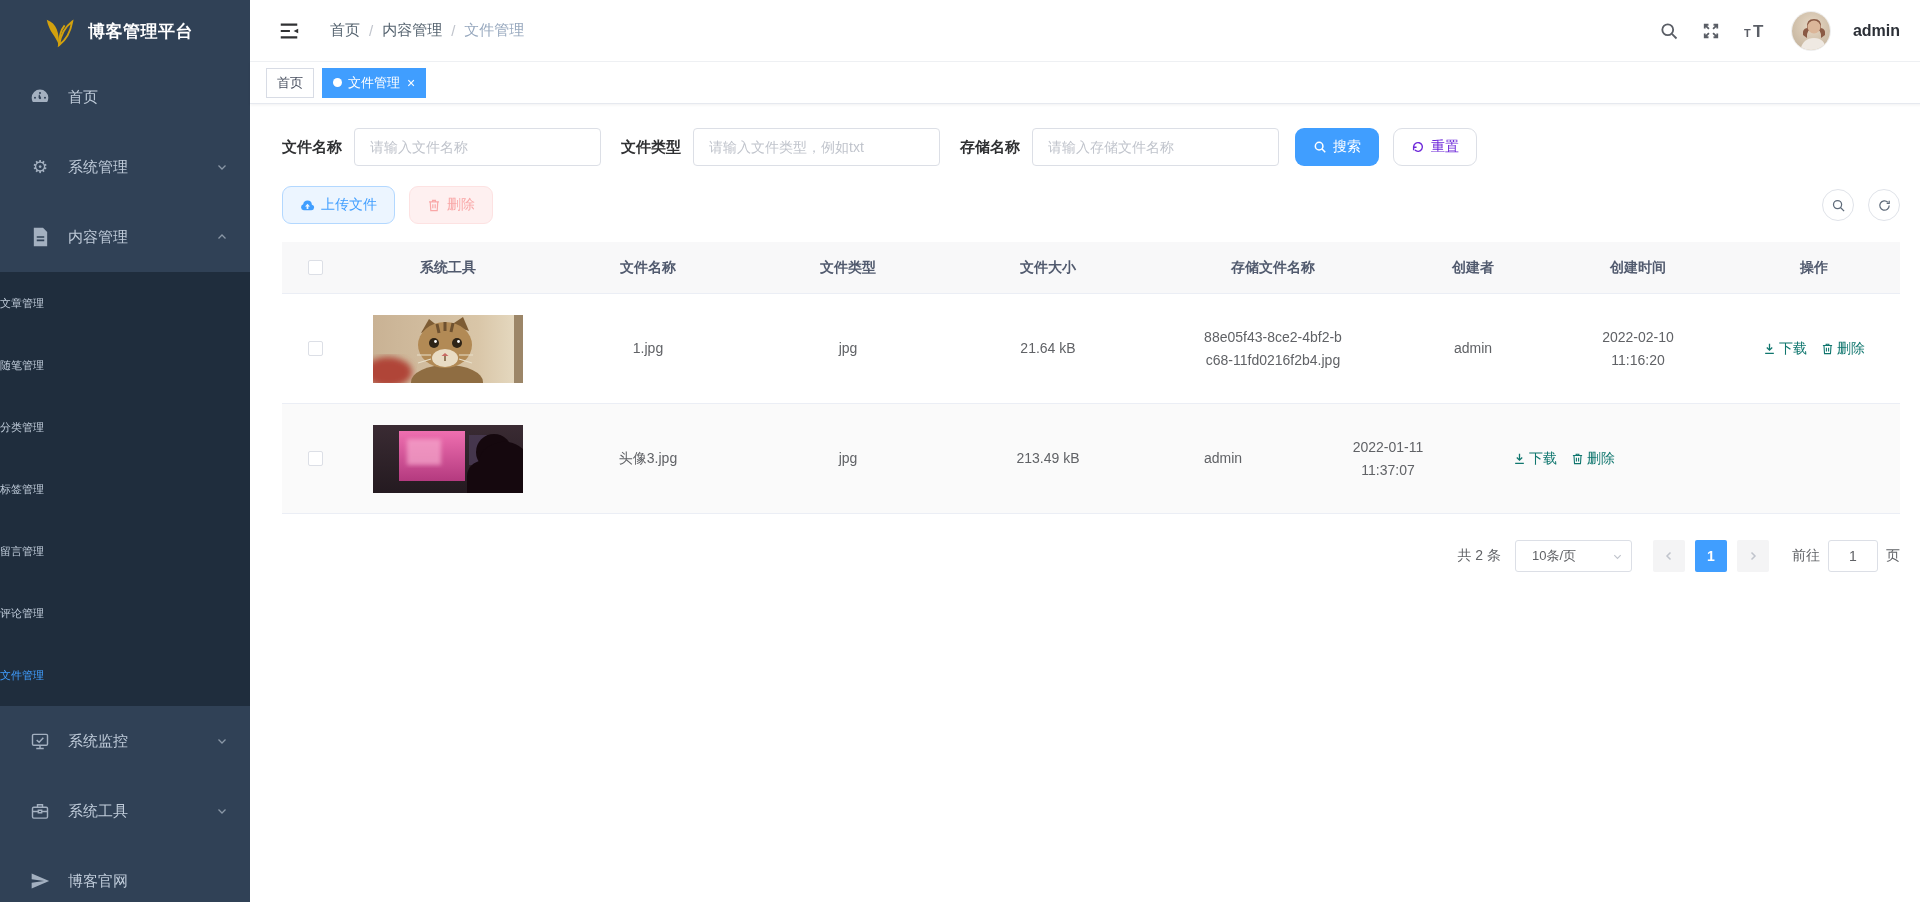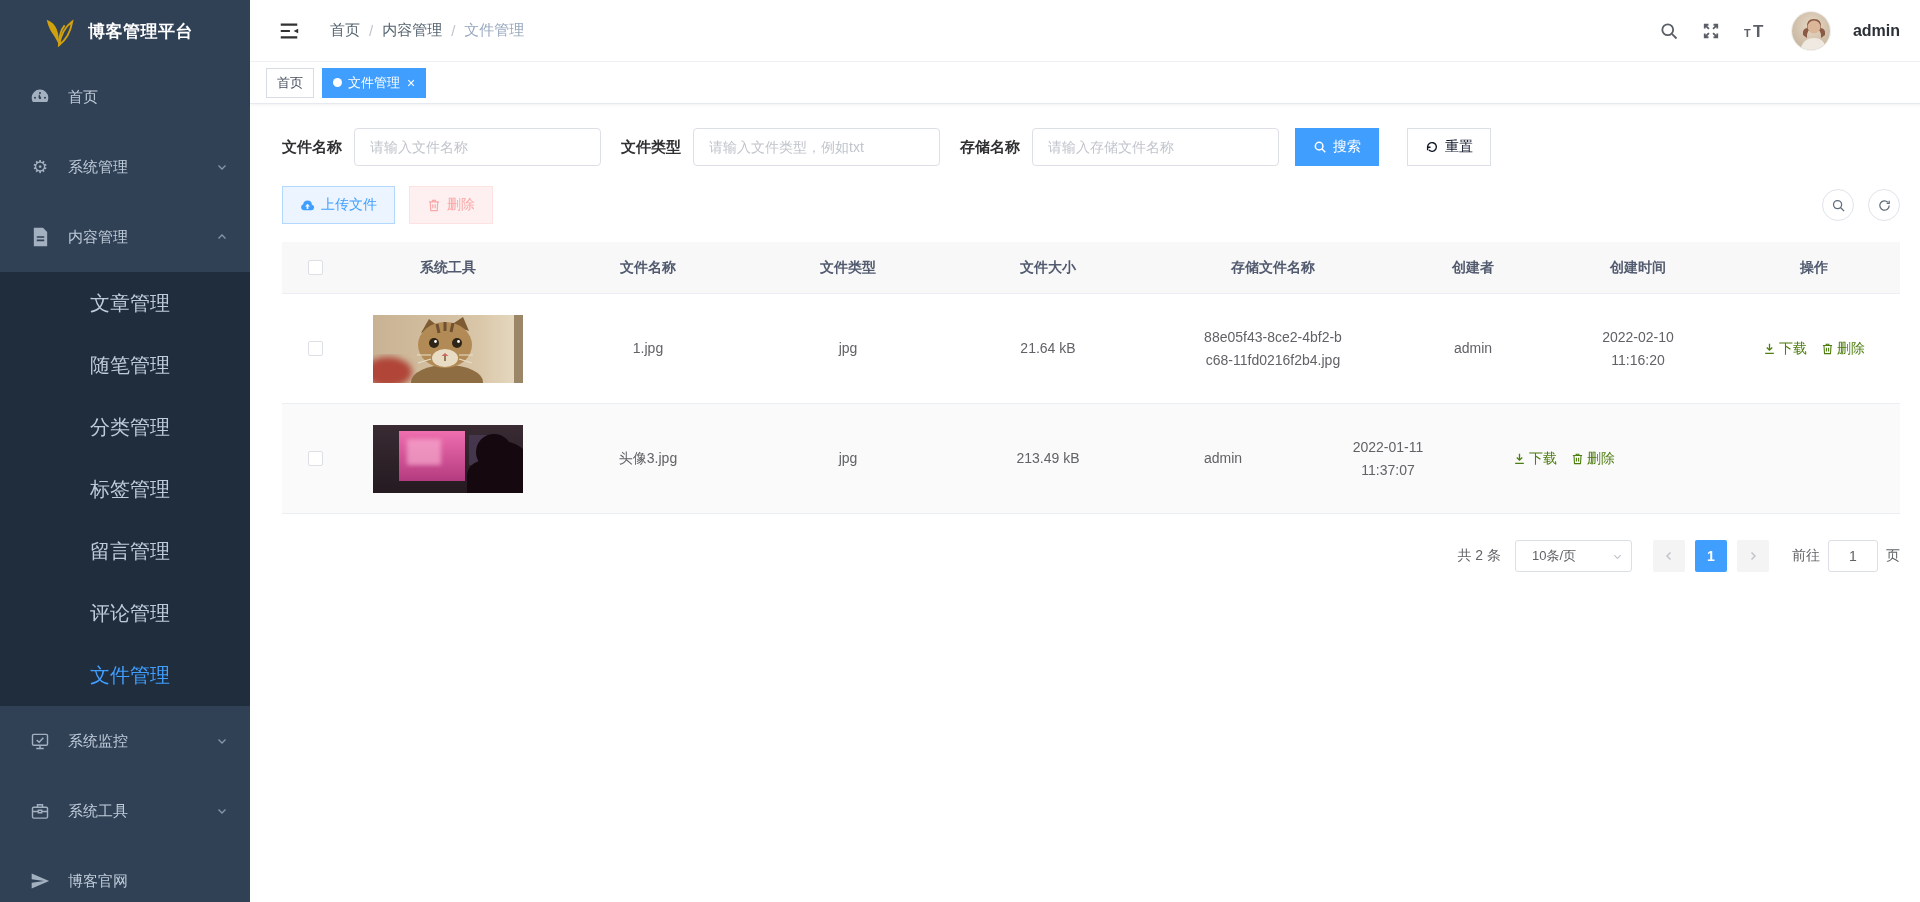--- a/index.html
+++ b/index.html
@@ -9,21 +9,21 @@
 
   
   .sidebar { width:250px; flex-shrink:0; background:#304156; color:#bfcbd9; overflow:hidden; }
   .logo { height:62px; display:flex; align-items:center; padding-left:42px; gap:12px; cursor:pointer; }
   .logo-title { color:#ffffff; font-weight:bold; font-size:17px; letter-spacing:.5px; }
   .menu-item { height:70px; display:flex; align-items:center; padding:0 22px 0 28px; font-size:15px; cursor:pointer; }
   .mi-icon { width:24px; margin-right:16px; display:flex; align-items:center; justify-content:center; color:#a3b0c0; font-size:18px; }
   .mi-label { flex:1; }
   .chev { color:#8a97a6; display:flex; }
   .submenu { background:#1f2d3d; }
-  .sub-item { height:62px; display:flex; align-items:center; padding-left:90px; font-size:20px; color:#bfcbd9; cursor:pointer; }
+  .sub-item { height:62px; display:flex; align-items:center; font-size:11px; color:#bfcbd9; cursor:pointer; }
   .sub-item.active { color:#409eff; }
 
   
   .main { flex:1; display:flex; flex-direction:column; background:#fff; }
 
   .topbar { height:62px; display:flex; align-items:center; padding:0 26px 0 28px; background:#fff; border-bottom:1px solid #f0f2f5; }
   .fold { color:#303133; display:flex; cursor:pointer; }
   .breadcrumb { margin-left:30px; font-size:15px; color:#566470; display:flex; align-items:center; }
   .bc-sep { margin:0 9px; color:#c0c4cc; }
   .bc-link { cursor:pointer; }
@@ -42,43 +42,43 @@
   .tag .close { font-size:14px; line-height:1; margin-left:1px; }
 
   .content { flex:1;padding-left:6px; }
 
   .filter-row { display:flex; align-items:center; padding:24px 26px 0 26px; }
   .fg { display:flex; align-items:center; }
   .fg + .fg { margin-left:20px; }
   .fg label { font-weight:bold; color:#303133; font-size:15px; margin-right:12px; white-space:nowrap; }
   .fg input { width:247px; height:38px; border:1px solid #dcdfe6; border-radius:4px; padding:0 15px; font-size:14px; color:#606266; outline:none; }
   .fg input::placeholder { color:#c0c4cc; }
-  .btn { height:38px; border-radius:0; font-size:14px; display:inline-flex; align-items:center; gap:6px;
+  .btn { height:38px; border-radius:9px; font-size:14px; display:inline-flex; align-items:center; gap:6px;
          padding:0 17px; cursor:pointer; border:1px solid transparent; white-space:nowrap; background:#fff; }
   .btn-primary { background:#409eff; color:#fff; margin-left:16px; }
-  .btn-plain { border-color:#dcdfe6; color:#0f172a; margin-left:28px; }
+  .btn-plain { border-color:#dcdfe6; color:#6d28d9; margin-left:14px; }
 
   .action-row { display:flex; align-items:center; padding:20px 26px 0 26px; }
   .btn-upload { background:#ecf5ff; border-color:#b3d8ff; color:#409eff; }
   .btn-delete { background:#fef0f0; border-color:#fde2e2; color:#f9a7a7; margin-left:14px; }
   .icircle { width:32px; height:32px; border:1px solid #e0e3e9; border-radius:50%; display:flex; align-items:center;
              justify-content:center; color:#5f6b7a; margin-left:14px; background:#fff; cursor:pointer; }
   .icircle:first-of-type { margin-left:auto; }
 
   .table { margin:18px 26px 0 26px; font-size:14px; }
   .trow { display:flex; align-items:center; border-bottom:1px solid #ebeef5; }
   .thead { background:#f8f8f9; height:52px; font-weight:bold; color:#515a6e; }
   .tr { height:110px; color:#606266; }
   .tr.striped { background:#fafafa; }
   .c { text-align:center; flex-shrink:0; display:flex; flex-direction:column; align-items:center; justify-content:center; line-height:23px; }
   .c0{width:66px;} .c1{width:200px;} .c2{width:200px;} .c3{width:200px;} .c4{width:200px;}
   .c5{width:250px;} .c6{width:150px;} .c7{width:180px;} .c8{width:172px; flex-direction:row; gap:14px;}
   .checkbox { width:15px; height:15px; border:1px solid #dcdfe6; border-radius:2px; background:#fff; cursor:pointer; display:inline-block; }
   .preview { width:150px; height:68px; display:block; }
-  .op-link { color:#4d7c0f; display:inline-flex; align-items:center; gap:3px; cursor:pointer; text-decoration:none; }
+  .op-link { color:#0f766e; display:inline-flex; align-items:center; gap:3px; cursor:pointer; text-decoration:none; }
 
   .pagination { display:flex; justify-content:flex-end; align-items:center; padding:26px 26px 0 0; color:#606266; font-size:14px; }
   .pg-total { margin-right:14px; }
   .pg-select { width:117px; height:32px; border:1px solid #dcdfe6; border-radius:3px; display:flex; align-items:center;
                justify-content:space-between; padding:0 8px 0 16px; font-size:13px; color:#606266; cursor:pointer; background:#fff; }
   .pg-group { display:flex; align-items:center; margin-left:16px; }
   .pg-btn { width:32px; height:32px; background:#f4f4f5; border-radius:2px; display:flex; align-items:center;
             justify-content:center; color:#c0c4cc; margin:0 5px; cursor:pointer; }
   .pg-cur { background:#409eff; color:#fff; font-weight:bold; }
   .pg-goto { display:flex; align-items:center; gap:8px; margin-left:18px; }

